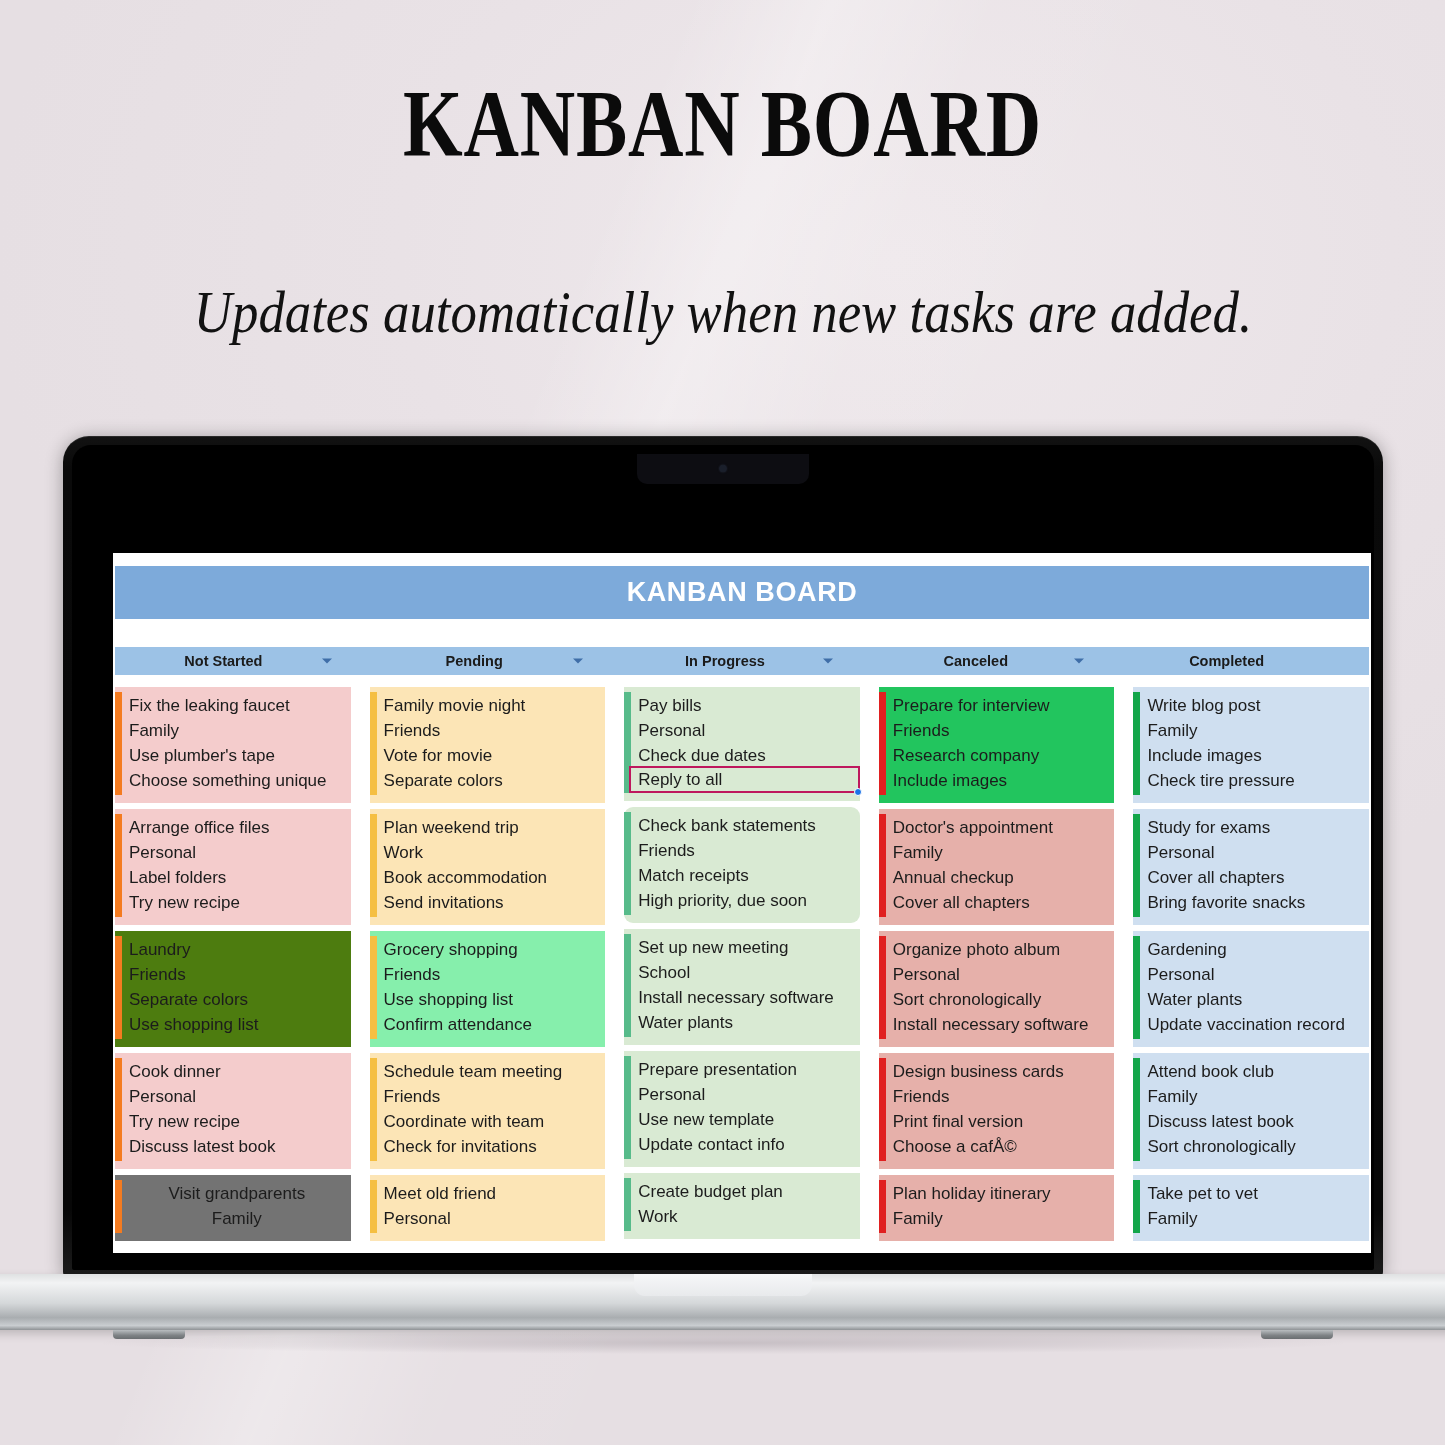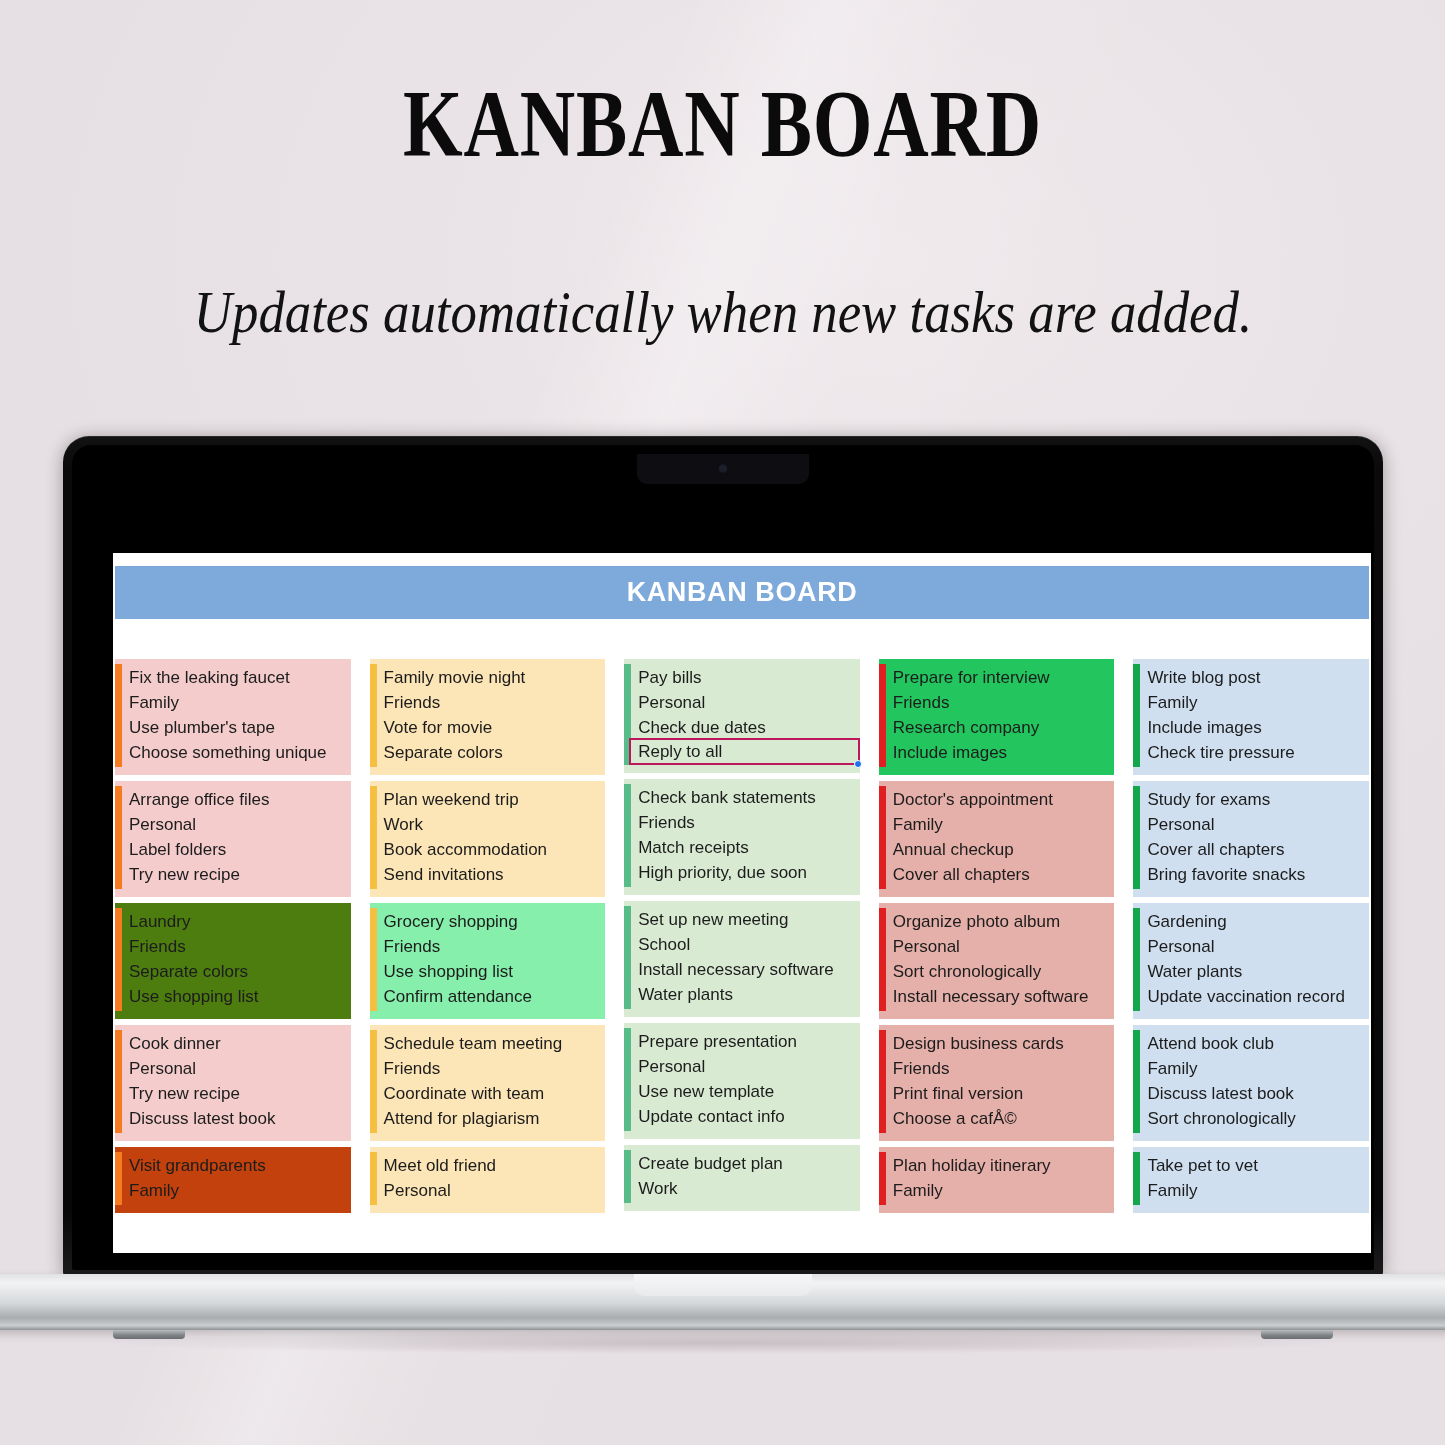--- a/index.html
+++ b/index.html
@@ -302,20 +302,41 @@
 
       <div id="screen">
         <div id="sheet">
 
           <div id="board-title-bar">
             <span>KANBAN BOARD</span>
           </div>
 
           <div id="spacer-row"></div>
 
+          <div id="header-row">
+              <div class="header-cell">
+                <div class="header-label">Not Started</div>
+                <div class="header-caret"></div>
+              </div>
+              <div class="header-cell">
+                <div class="header-label">Pending</div>
+                <div class="header-caret"></div>
+              </div>
+              <div class="header-cell">
+                <div class="header-label">In Progress</div>
+                <div class="header-caret"></div>
+              </div>
+              <div class="header-cell">
+                <div class="header-label">Canceled</div>
+                <div class="header-caret"></div>
+              </div>
+              <div class="header-cell">
+                <div class="header-label">Completed</div>
+              </div>
+            </div>
 
           <div id="columns-area">
               <div class="column">
                 <div class="card" style="background: rgb(244, 204, 204);">
                   <div class="card-accent" style="background: rgb(244, 123, 32);"></div>
                   <div class="card-body">
                     <div class="card-line">Fix the leaking faucet</div>
                     <div class="card-line">Family</div>
                     <div class="card-line">Use plumber's tape</div>
                     <div class="card-line">Choose something unique</div>
@@ -341,21 +362,21 @@
                 </div>
                 <div class="card" style="background: rgb(244, 204, 204);">
                   <div class="card-accent" style="background: rgb(244, 123, 32);"></div>
                   <div class="card-body">
                     <div class="card-line">Cook dinner</div>
                     <div class="card-line">Personal</div>
                     <div class="card-line">Try new recipe</div>
                     <div class="card-line">Discuss latest book</div>
                   </div>
                 </div>
-                <div class="card short" style="background: #c2410c;">
+                <div class="card short" style="background: #737373; text-align: center;">
                   <div class="card-accent" style="background: rgb(244, 123, 32);"></div>
                   <div class="card-body">
                     <div class="card-line">Visit grandparents</div>
                     <div class="card-line">Family</div>
                   </div>
                 </div>
               </div>
               <div class="column">
                 <div class="card" style="background: rgb(252, 229, 182);">
                   <div class="card-accent" style="background: rgb(245, 191, 66);"></div>
@@ -383,42 +404,42 @@
                     <div class="card-line">Use shopping list</div>
                     <div class="card-line">Confirm attendance</div>
                   </div>
                 </div>
                 <div class="card" style="background: rgb(252, 229, 182);">
                   <div class="card-accent" style="background: rgb(245, 191, 66);"></div>
                   <div class="card-body">
                     <div class="card-line">Schedule team meeting</div>
                     <div class="card-line">Friends</div>
                     <div class="card-line">Coordinate with team</div>
-                    <div class="card-line">Attend for plagiarism</div>
+                    <div class="card-line">Check for invitations</div>
                   </div>
                 </div>
                 <div class="card short" style="background: rgb(252, 229, 182);">
                   <div class="card-accent" style="background: rgb(245, 191, 66);"></div>
                   <div class="card-body">
                     <div class="card-line">Meet old friend</div>
                     <div class="card-line">Personal</div>
                   </div>
                 </div>
               </div>
               <div class="column">
                 <div class="card" style="background: rgb(217, 234, 211);">
                   <div class="card-accent" style="background: rgb(87, 187, 138);"></div>
                   <div class="card-body">
                     <div class="card-line">Pay bills</div>
                     <div class="card-line">Personal</div>
                     <div class="card-line">Check due dates</div>
                     <div class="card-line selected">Reply to all<span class="fill-handle"></span></div>
                   </div>
                 </div>
-                <div class="card" style="background: rgb(217, 234, 211);">
+                <div class="card" style="background: rgb(217, 234, 211); border-radius: 9px;">
                   <div class="card-accent" style="background: rgb(87, 187, 138);"></div>
                   <div class="card-body">
                     <div class="card-line">Check bank statements</div>
                     <div class="card-line">Friends</div>
                     <div class="card-line">Match receipts</div>
                     <div class="card-line">High priority, due soon</div>
                   </div>
                 </div>
                 <div class="card" style="background: rgb(217, 234, 211);">
                   <div class="card-accent" style="background: rgb(87, 187, 138);"></div>

